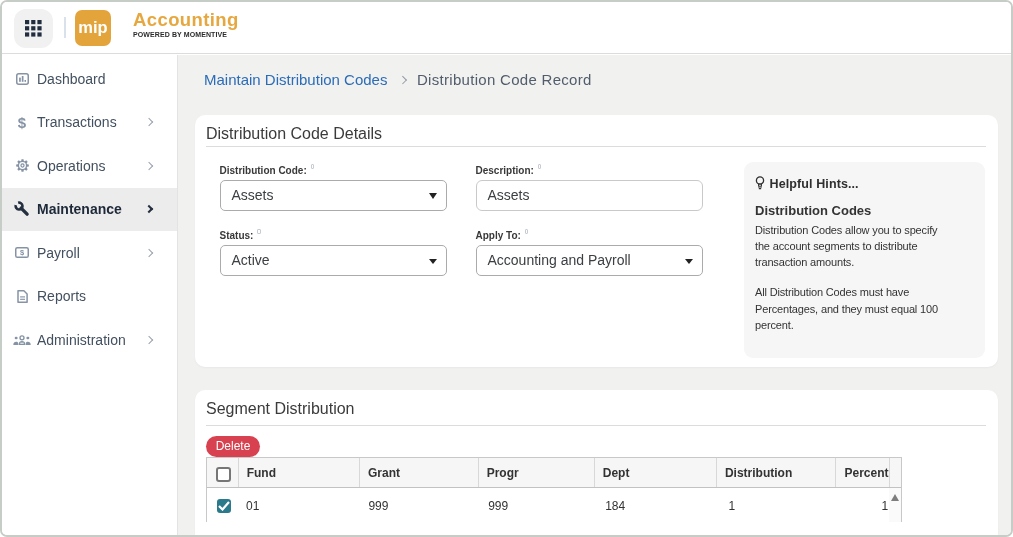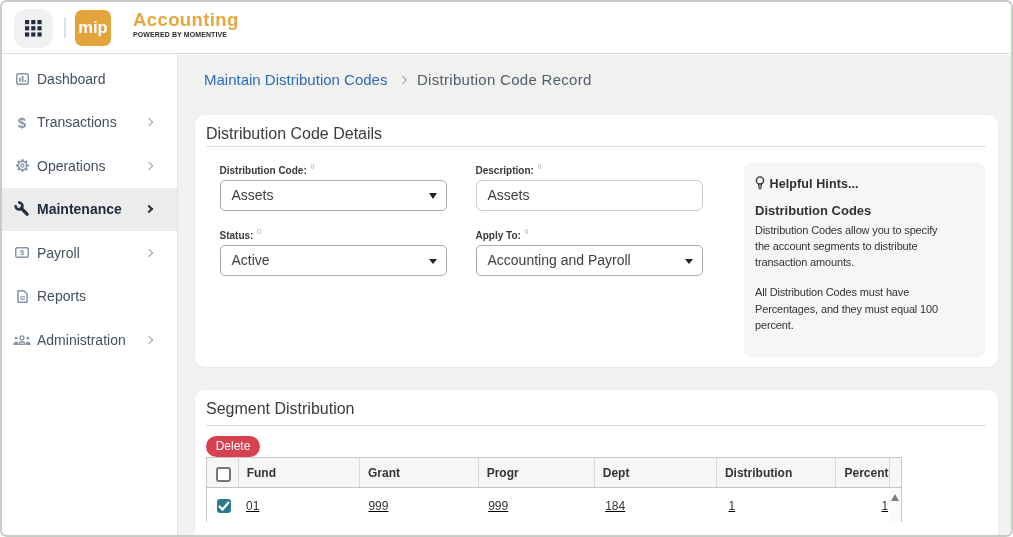--- a/index.html
+++ b/index.html
@@ -62,21 +62,21 @@
 .hints .sub { font-size:13px; font-weight:bold; margin-top:11.5px; white-space:nowrap; }
 .hints p { font-size:11px; line-height:16.3px; margin-top:4px; white-space:nowrap; letter-spacing:-0.15px; }
 .hints p.second { margin-top:14px; }
 
 
 .delbtn { display:inline-block; margin:10px 0 0 11px; width:54px; height:21px; background:#d8414f; color:#fff; border-radius:11px; font-size:12px; text-align:center; line-height:21px; }
 .tbl { position:absolute; left:11px; top:67px; width:696px; border:1px solid #c8c8c8; border-bottom:none; }
 .thead { display:flex; height:30px; background:#f6f6f6; border-bottom:1px solid #c2c2c2; }
 .th { font-size:12px; font-weight:bold; color:#333; padding:8px 0 0 8px; border-left:1px solid #d8d8d8; }
 .th:first-child { border-left:none; }
-.trow { display:flex; height:34px; background:#fff;text-decoration:underline; }
+.trow { display:flex; height:34px; background:#fff; }
 .td { font-size:12px; color:#333; padding:11px 0 0 8px; }
 .c0 { width:35px; } .c1 { width:137px; } .c2 { width:134px; } .c3 { width:131px; } .c4 { width:138px; } .c5 { width:135px; } .c6 { width:53.5px;text-align:right; } .c7 { width:13px; }
 
 .cb { width:15px; height:15px; border:2px solid #767676; border-radius:3px; background:#fff; margin:0 0 0 8.5px; }
 .cbc { position:relative; width:14px; height:14px; border-radius:3px; background:#2a7a8c; margin:11px 0 0 10px; }
 .cbc svg { position:absolute; left:1px; top:2px; }
 .pcell { text-align:right; padding-right:0.5px; padding-left:0; }
 .spin { background:#fafafa; position:relative; }
 .spin .up { position:absolute; left:2.5px; top:5.5px; width:0; height:0; border-left:4.5px solid transparent; border-right:4.5px solid transparent; border-bottom:7px solid #7d7d7d; }
 </style>

